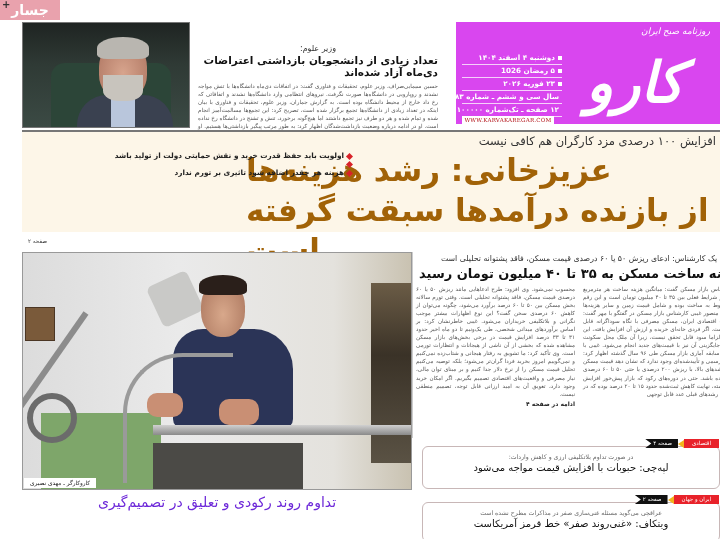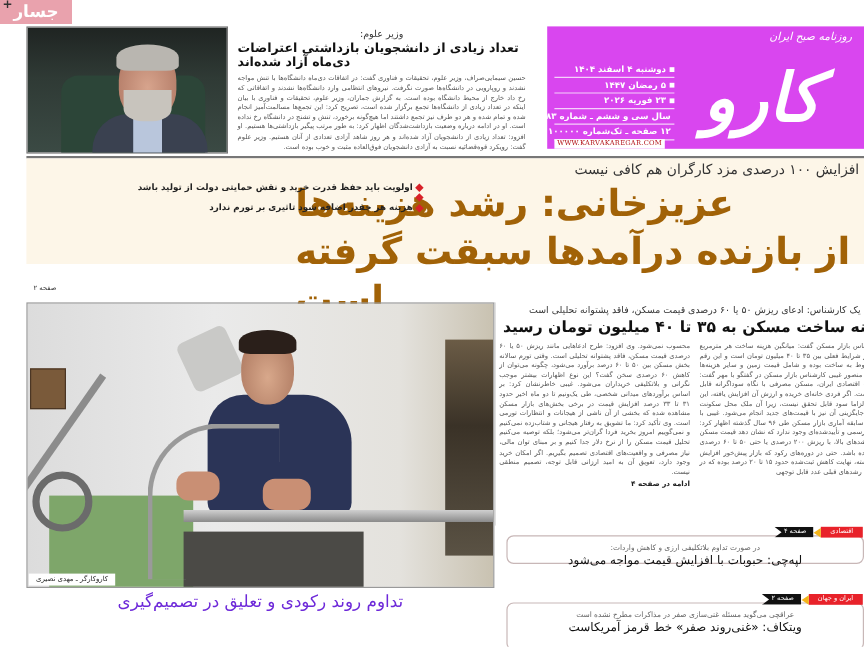--- a/index.html
+++ b/index.html
@@ -1,19 +1,19 @@
 <!DOCTYPE html>
 <html><head>
 <meta charset="utf-8">
 <style>
   * { box-sizing: border-box; margin: 0; padding: 0; }
   html, body { width: 720px; height: 539px; overflow: hidden; background: #ffffff; }
   body { font-family: "DejaVu Sans", sans-serif; color: #1a1a1a; position: relative; direction: ltr; }
 
-  .rtl { direction: rtl; text-align: right; }
+  .rtl { direction: rtl; text-align: right; margin-top: 20px; }
 
   
   .watermark {
     position: absolute; left: 0; top: 0; width: 60px; height: 20px;
     background: #e9a2ad; color: #fff; font-weight: bold; font-size: 14px;
     display: flex; align-items: center; justify-content: center; direction: rtl;
   }
   .watermark-cross { position: absolute; left: 2px; top: 0; color: #333; font-size: 10px; line-height: 10px; }
 
   
@@ -43,21 +43,21 @@
     position: absolute; left: 54px; top: 72px; width: 96px; height: 40px;
     background: #3a4150; border-radius: 30px 30px 0 0;
   }
   .teaser-photo .shirt {
     position: absolute; left: 88px; top: 74px; width: 24px; height: 34px;
     background: #b9c6dc;
   }
 
   .teaser-text { position: absolute; left: 198px; top: 24px; width: 240px; height: 104px; }
   .teaser-kicker { font-size: 8px; color: #333; text-align: center; }
-  .teaser-title { font-size: 10.5px; font-weight: bold; text-align: left; margin-top: 1px; color: #111; }
+  .teaser-title { font-size: 10.5px; font-weight: bold; text-align: right; margin-top: 1px; color: #111; }
   .teaser-body { font-size: 5.6px; color: #555; line-height: 8.1px; margin-top: 4px; text-align: justify; }
 
   
   .masthead {
     position: absolute; left: 456px; top: 22px; width: 264px; height: 102px;
     background: #d946ef; overflow: hidden;
   }
   .masthead .logo {
     position: absolute; right: 6px; top: 20px; width: 158px; height: 80px;
     color: #fff; font-size: 56px; font-weight: bold; font-family: "DejaVu Serif", serif;
@@ -75,21 +75,21 @@
   .masthead .bullet { display: inline-block; width: 4px; height: 4px; background: #fff; }
   .masthead .site {
     position: absolute; left: 6px; top: 94px; width: 92px; height: 9px; background: #fff; color: #b3141a;
     font-family: "DejaVu Serif", serif; font-size: 5.6px; text-align: center; line-height: 9px; letter-spacing: 0.2px;
   }
 
   .rule-top { position: absolute; left: 22px; top: 130px; width: 698px; height: 2px; background: #777; }
 
   
   .lead-band {
-    position: absolute; left: 22px; top: 132px; width: 698px; height: 88px; background: #fdf6e8;
+    position: absolute; left: 22px; top: 132px; width: 698px; height: 100px; background: #fdf6e8;
   }
   .lead-kicker {
     position: absolute; right: 4px; top: 2px; font-size: 11.5px; color: #333; direction: rtl;
   }
   .lead-title {
     position: absolute; right: 4px; top: 18px; width: 470px; direction: rtl; text-align: left;
     font-size: 31px; font-weight: bold; line-height: 40px; color: #a16207; letter-spacing: -0.5px;
   }
   .lead-bullets { position: absolute; left: 70px; top: 18px; width: 260px; direction: rtl; }
   .lead-bullet { font-size: 7.3px; font-weight: bold; line-height: 12px; color: #222; display: flex; gap: 3px; align-items: center; white-space: nowrap; }
@@ -127,21 +127,21 @@
   
   .right-story { position: absolute; left: 414px; top: 252px; width: 330px; height: 186px; direction: rtl; }
   .right-kicker { font-size: 7.8px; color: #333; text-align: center; margin-top: 2px; }
   .right-title { font-size: 13px; font-weight: bold; text-align: right; color: #111; margin-top: 3px; }
   .right-cols { display: flex; gap: 8px; margin-top: 4px; padding: 0 2px; }
   .right-col { flex: 1; font-size: 5.6px; line-height: 8.05px; color: #555; text-align: justify; }
   .continued { font-size: 6px; font-weight: bold; color: #222; margin-top: 2px; }
 
   
   .rel-box {
-    position: absolute; left: 422px; width: 298px; height: 24px; border: 1px solid #c8b7b7; border-radius: 6px;
+    position: absolute; left: 422px; width: 298px; height: 43px; border: 1px solid #c8b7b7; border-radius: 6px;
     direction: rtl; text-align: center; background: #fff;
   }
   .rel-tag {
     position: absolute; right: 0; top: -8px; height: 9px; display: flex; direction: rtl; align-items: center;
   }
   .rel-tag .section { background: #e8222a; color: #fff; font-size: 5.5px; padding: 0 8px; height: 9px; line-height: 9px; }
   .rel-tag .chev { width: 0; height: 0; border-top: 4.5px solid transparent; border-bottom: 4.5px solid transparent; border-right: 6px solid #f3b41b; }
   .rel-tag .page { background: #111; color: #fff; font-size: 5.5px; padding: 0 6px 0 8px; height: 9px; line-height: 9px; clip-path: polygon(0 0, 100% 0, 100% 100%, 0 100%, 6px 50%); }
   .rel-kicker { font-size: 6.2px; color: #666; margin-top: 6px; }
   .rel-title { font-size: 10px; color: #111; margin-top: 2px; }
@@ -174,21 +174,21 @@
 <div class="masthead">
   <div class="tagline">روزنامه صبح ایران</div>
   <div class="logo">کارو کارگر</div>
   <div class="info">
     <div class="info-line">
         <span class="bullet"></span>
         <span>دوشنبه ۴ اسفند ۱۴۰۴</span>
       </div>
     <div class="info-line">
         <span class="bullet"></span>
-        <span>۵ رمضان ۱۴۴۷</span>
+        <span>۵ رمضان 1026</span>
       </div>
     <div class="info-line">
         <span class="bullet"></span>
         <span>۲۳ فوریه ۲۰۲۶</span>
       </div>
     <div class="info-line">
         <span class="bullet"></span>
         <span>سال سی و ششم ـ شماره ۹۹۸۳</span>
       </div>
     <div class="info-line">

